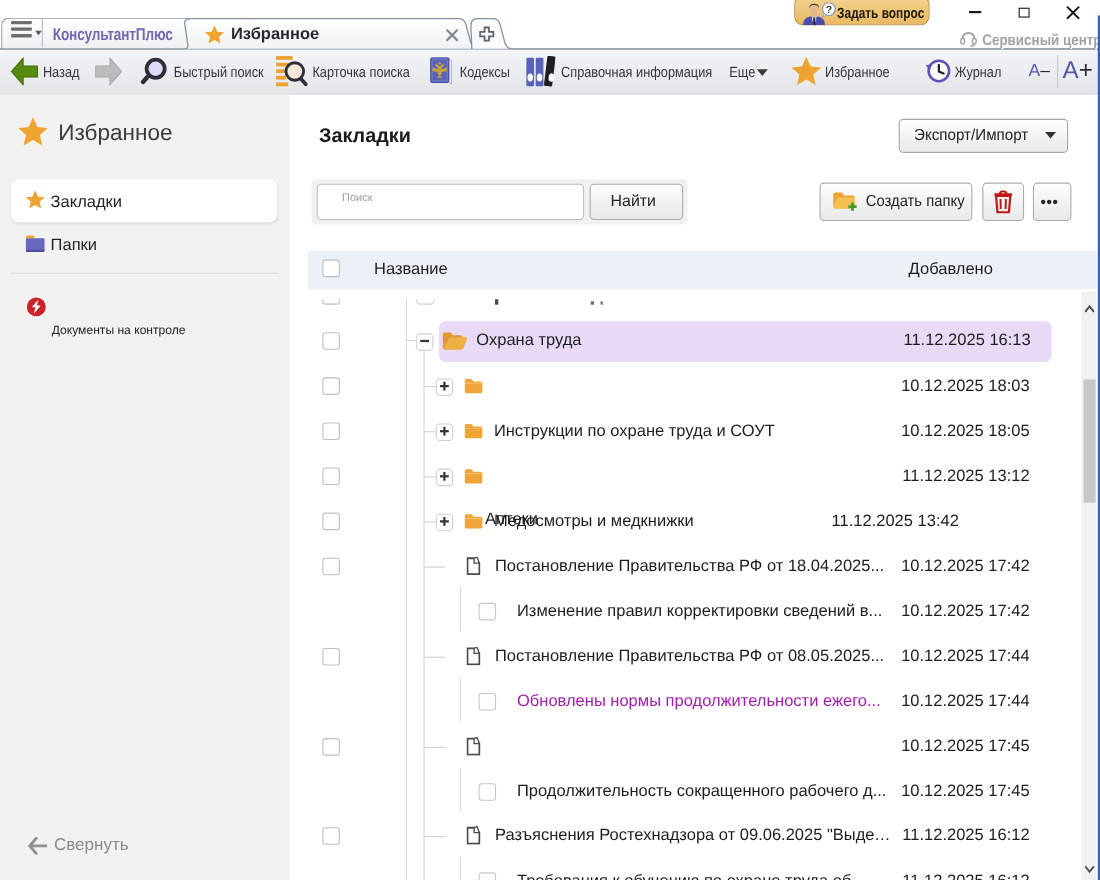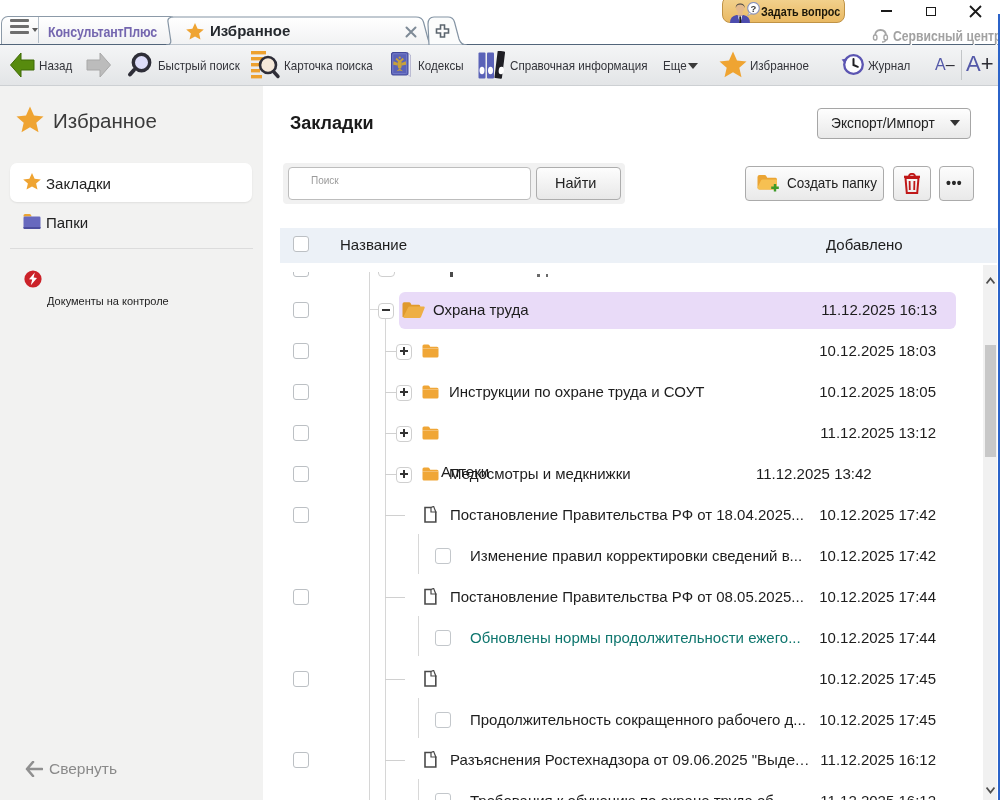--- a/index.html
+++ b/index.html
@@ -300,21 +300,21 @@
   <div class="abs" style="left:30px;top:330px;width:16px;height:16px;background:#fff;border:1px solid #bcc0c4;border-radius:3px;"></div>
   <div class="abs" style="left:122px;top:338px;width:20px;height:1px;background:#d0d0d0;"></div>
   <svg class="abs" style="left:161px;top:329px;" width="13" height="17" viewBox="0 0 13 17">
 <path d="M1 1.5 L7 1.5 L11.8 6 L11.8 16 L1 16 Z" fill="#fff" stroke="#4a4a4a" stroke-width="1.6"></path>
 <path d="M7 1.5 L9.6 0.4 L11.8 6 L7 6 Z" fill="#fff" stroke="#4a4a4a" stroke-width="1.2"></path>
 </svg>
   <div class="abs" style="left:187px;top:329px;width:356px;overflow:hidden;text-overflow:ellipsis;font-size:15px;color:#1d1d1d;white-space:nowrap;">Постановление Правительства РФ от 08.05.2025...</div>
   <div class="abs" style="left:493px;top:329px;width:180px;text-align:right;font-size:15px;color:#1d1d1d;white-space:nowrap;">10.12.2025 17:44</div>
   <div class="abs" style="left:155px;top:357px;width:1px;height:40px;background:#d8d8d8;"></div>
   <div class="abs" style="left:172px;top:371px;width:16px;height:16px;background:#fff;border:1px solid #c3c7cb;border-radius:3px;"></div>
-  <div class="abs" style="left:207px;top:370px;width:336px;overflow:hidden;text-overflow:ellipsis;font-size:15px;color:#0f766e;white-space:nowrap;">Обновлены нормы продолжительности ежего...</div>
+  <div class="abs" style="left:207px;top:370px;width:336px;overflow:hidden;text-overflow:ellipsis;font-size:15px;color:#a21caf;white-space:nowrap;">Обновлены нормы продолжительности ежего...</div>
   <div class="abs" style="left:493px;top:370px;width:180px;text-align:right;font-size:15px;color:#1d1d1d;white-space:nowrap;">10.12.2025 17:44</div>
   <div class="abs" style="left:30px;top:412px;width:16px;height:16px;background:#fff;border:1px solid #bcc0c4;border-radius:3px;"></div>
   <div class="abs" style="left:122px;top:420px;width:20px;height:1px;background:#d0d0d0;"></div>
   <svg class="abs" style="left:161px;top:411px;" width="13" height="17" viewBox="0 0 13 17">
 <path d="M1 1.5 L7 1.5 L11.8 6 L11.8 16 L1 16 Z" fill="#fff" stroke="#4a4a4a" stroke-width="1.6"></path>
 <path d="M7 1.5 L9.6 0.4 L11.8 6 L7 6 Z" fill="#fff" stroke="#4a4a4a" stroke-width="1.2"></path>
 </svg>
   <div class="abs" style="left:493px;top:411px;width:180px;text-align:right;font-size:15px;color:#1d1d1d;white-space:nowrap;">10.12.2025 17:45</div>
   <div class="abs" style="left:155px;top:439px;width:1px;height:40px;background:#d8d8d8;"></div>
   <div class="abs" style="left:172px;top:453px;width:16px;height:16px;background:#fff;border:1px solid #c3c7cb;border-radius:3px;"></div>

